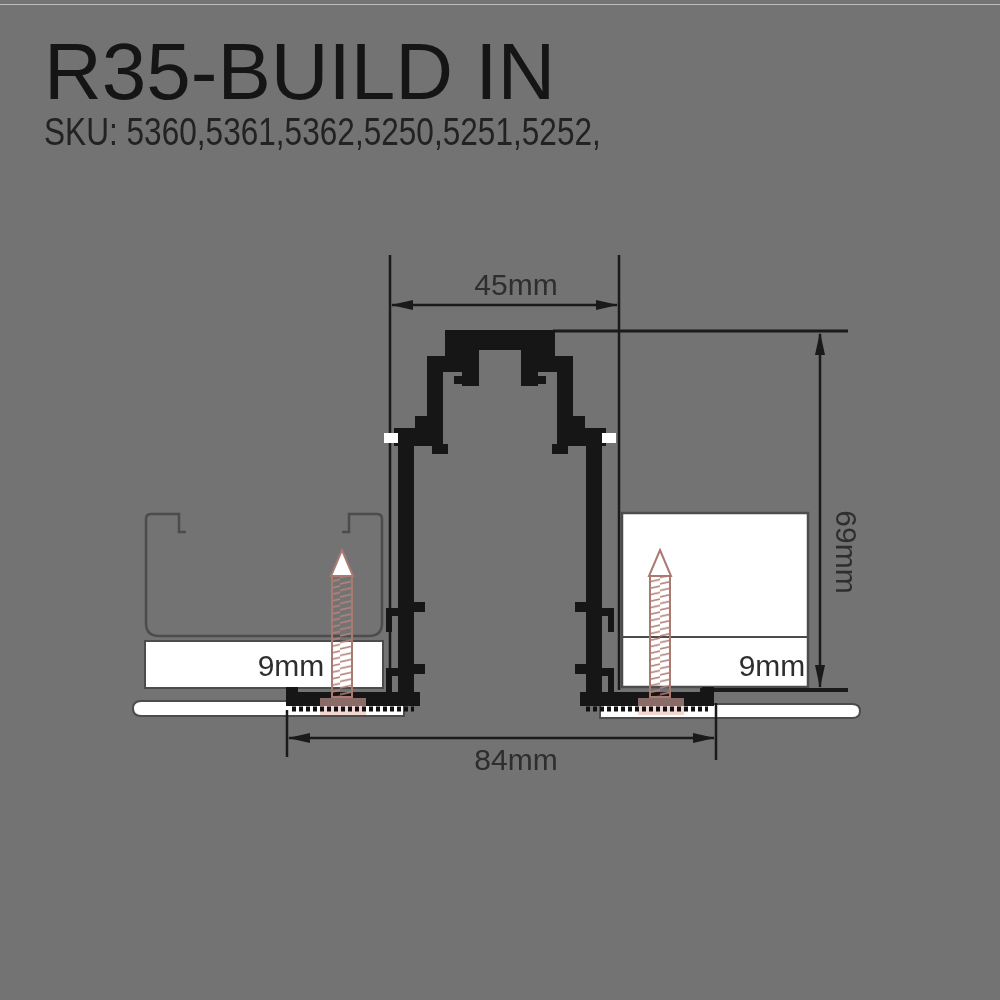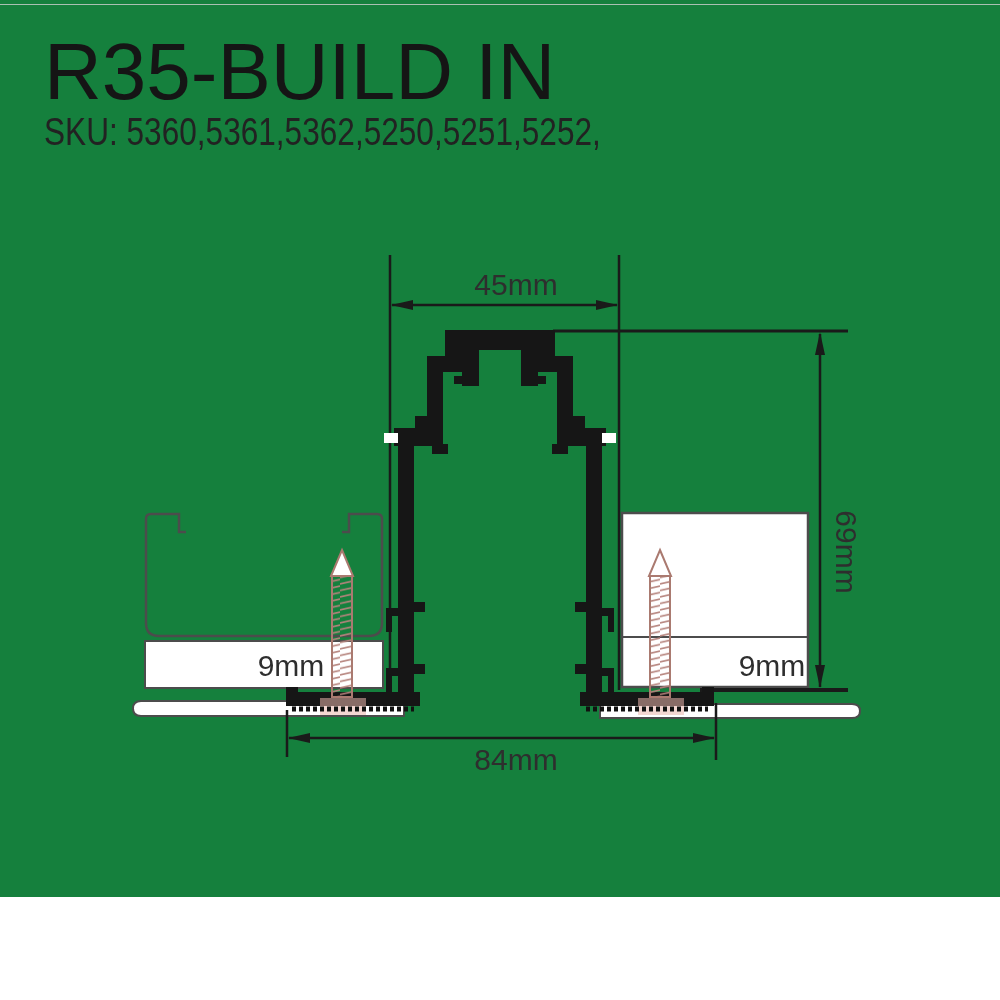--- a/index.html
+++ b/index.html
@@ -1,17 +1,17 @@
 <!DOCTYPE html>
 <html><head>
 <meta charset="utf-8">
 <style>
   html,body{margin:0;padding:0;background:#ffffff;}
   .page{
-    position:relative;width:1000px;height:897px;background:#15803d;overflow:hidden;
+    position:relative;width:1000px;height:1000px;background:#737373;overflow:hidden;
     font-family:"Liberation Sans",sans-serif;color:#1c1c1c;
   }
   .top-hairline{
     position:absolute;top:4px;left:0;width:100%;height:0;
     border-top:1px solid #cfcfcf;opacity:.8;
   }
   .title{
     position:absolute;left:44px;top:32px;
     font-size:80px;line-height:1;font-weight:500;letter-spacing:0;
     color:#151515;white-space:nowrap;

